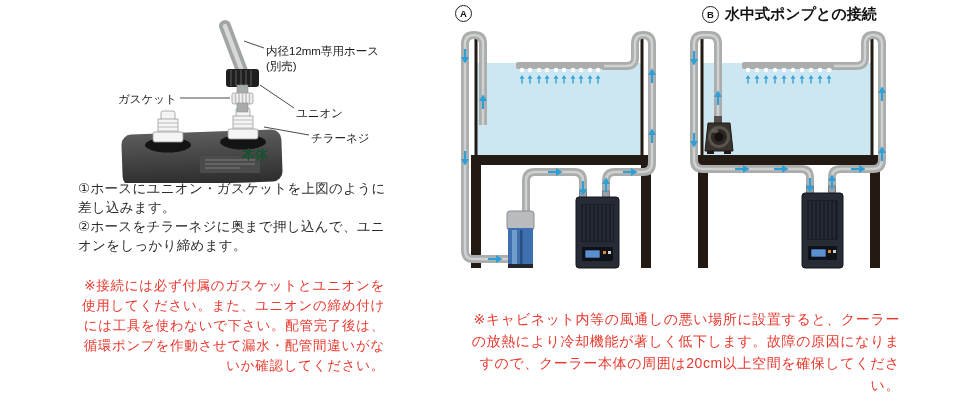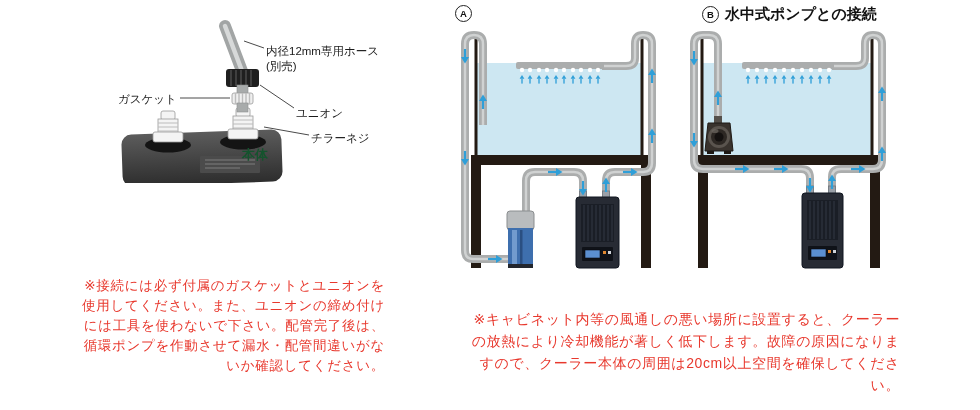--- a/index.html
+++ b/index.html
@@ -124,20 +124,22 @@
     <div class="fig-label" style="left:186px;top:36px;width:112px;text-align:left">
       <div>内径12mm専用ホース</div>
       <div>(別売)</div>
     </div>
     <div class="fig-label" style="left:38px;top:84px">ガスケット</div>
     <div class="fig-label" style="left:216px;top:98px">ユニオン</div>
     <div class="fig-label" style="left:231px;top:123px">チラーネジ</div>
     <div class="fig-label body-label" style="left:162px;top:139px">本体</div>
   </div>
 
+  <div class="body-text" style="left:78px;top:179px;width:310px">①ホースにユニオン・ガスケットを上図のように差し込みます。
+②ホースをチラーネジに奥まで押し込んで、ユニオンをしっかり締めます。</div>
   <div class="warn-text" style="left:78px;top:276px;width:307px">※接続には必ず付属のガスケットとユニオンを使用してください。また、ユニオンの締め付けには工具を使わないで下さい。配管完了後は、循環ポンプを作動させて漏水・配管間違いがないか確認してください。</div>
 
   <div class="dg-header" style="left:455px;top:5px">
     <span class="badge">A</span>
   </div>
   <div class="dg-header" style="left:702px;top:5px">
     <span class="badge">B</span>
     <span class="dg-title">水中式ポンプとの接続</span>
   </div>
 

